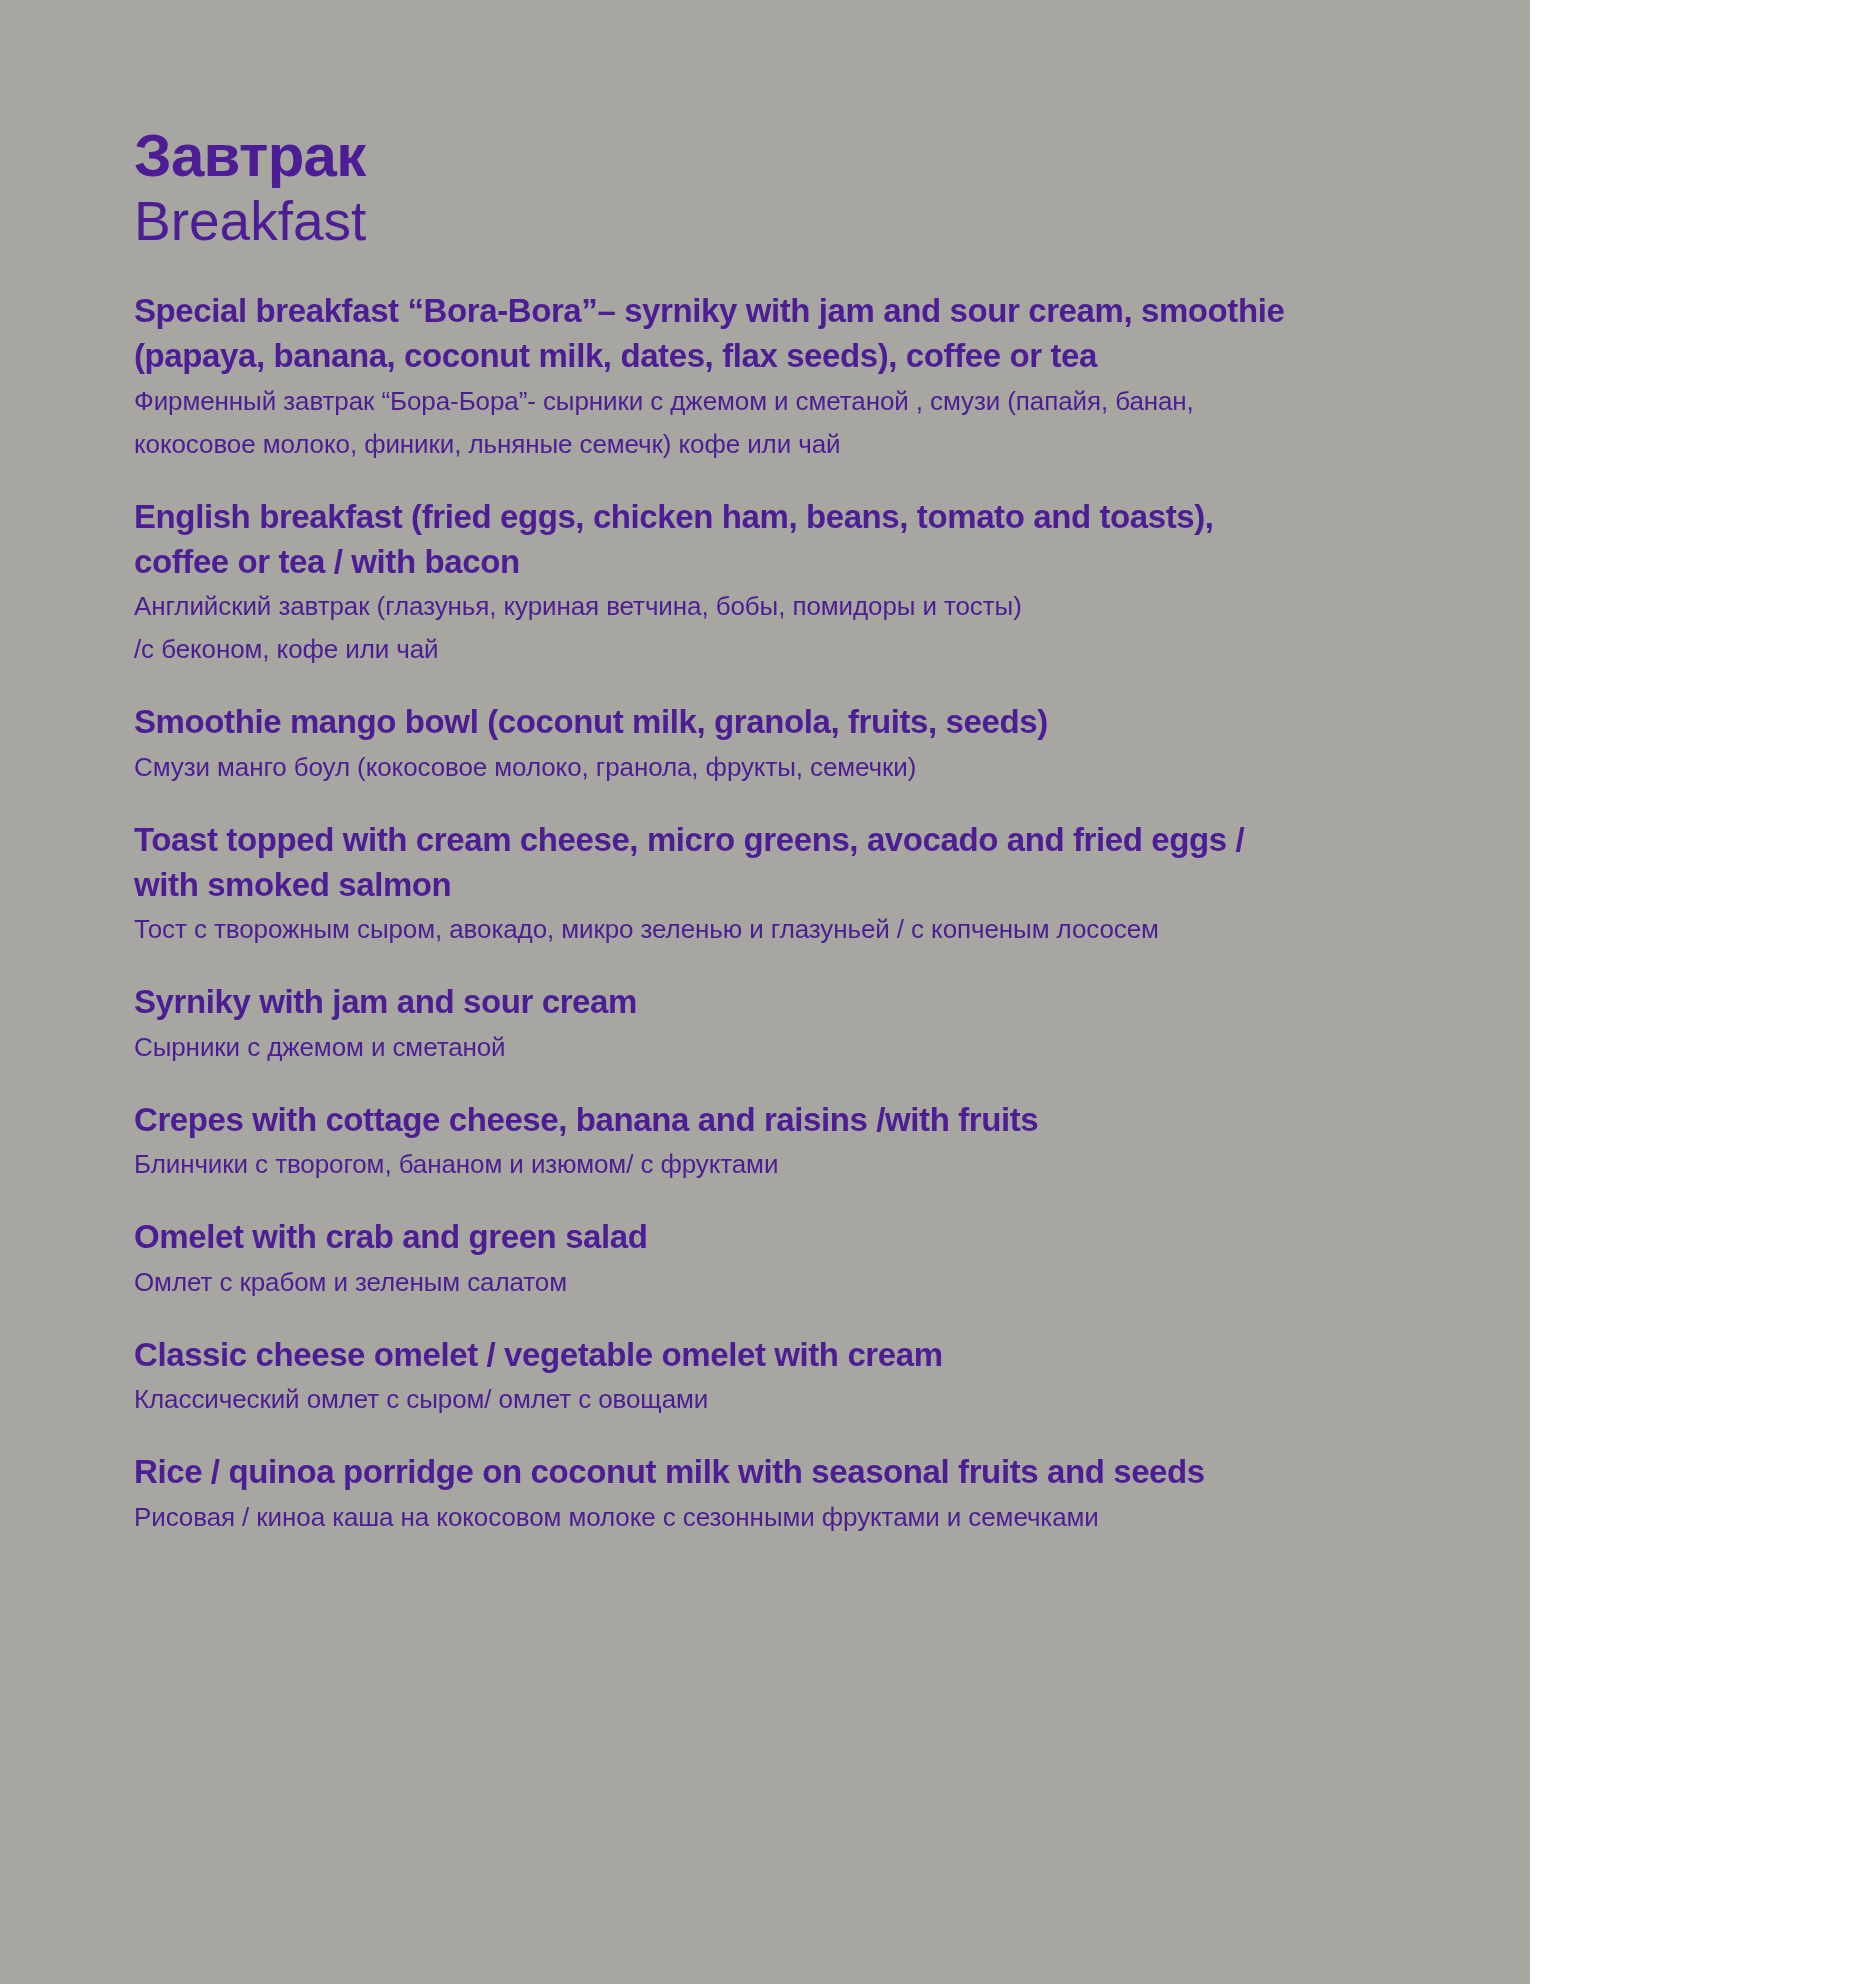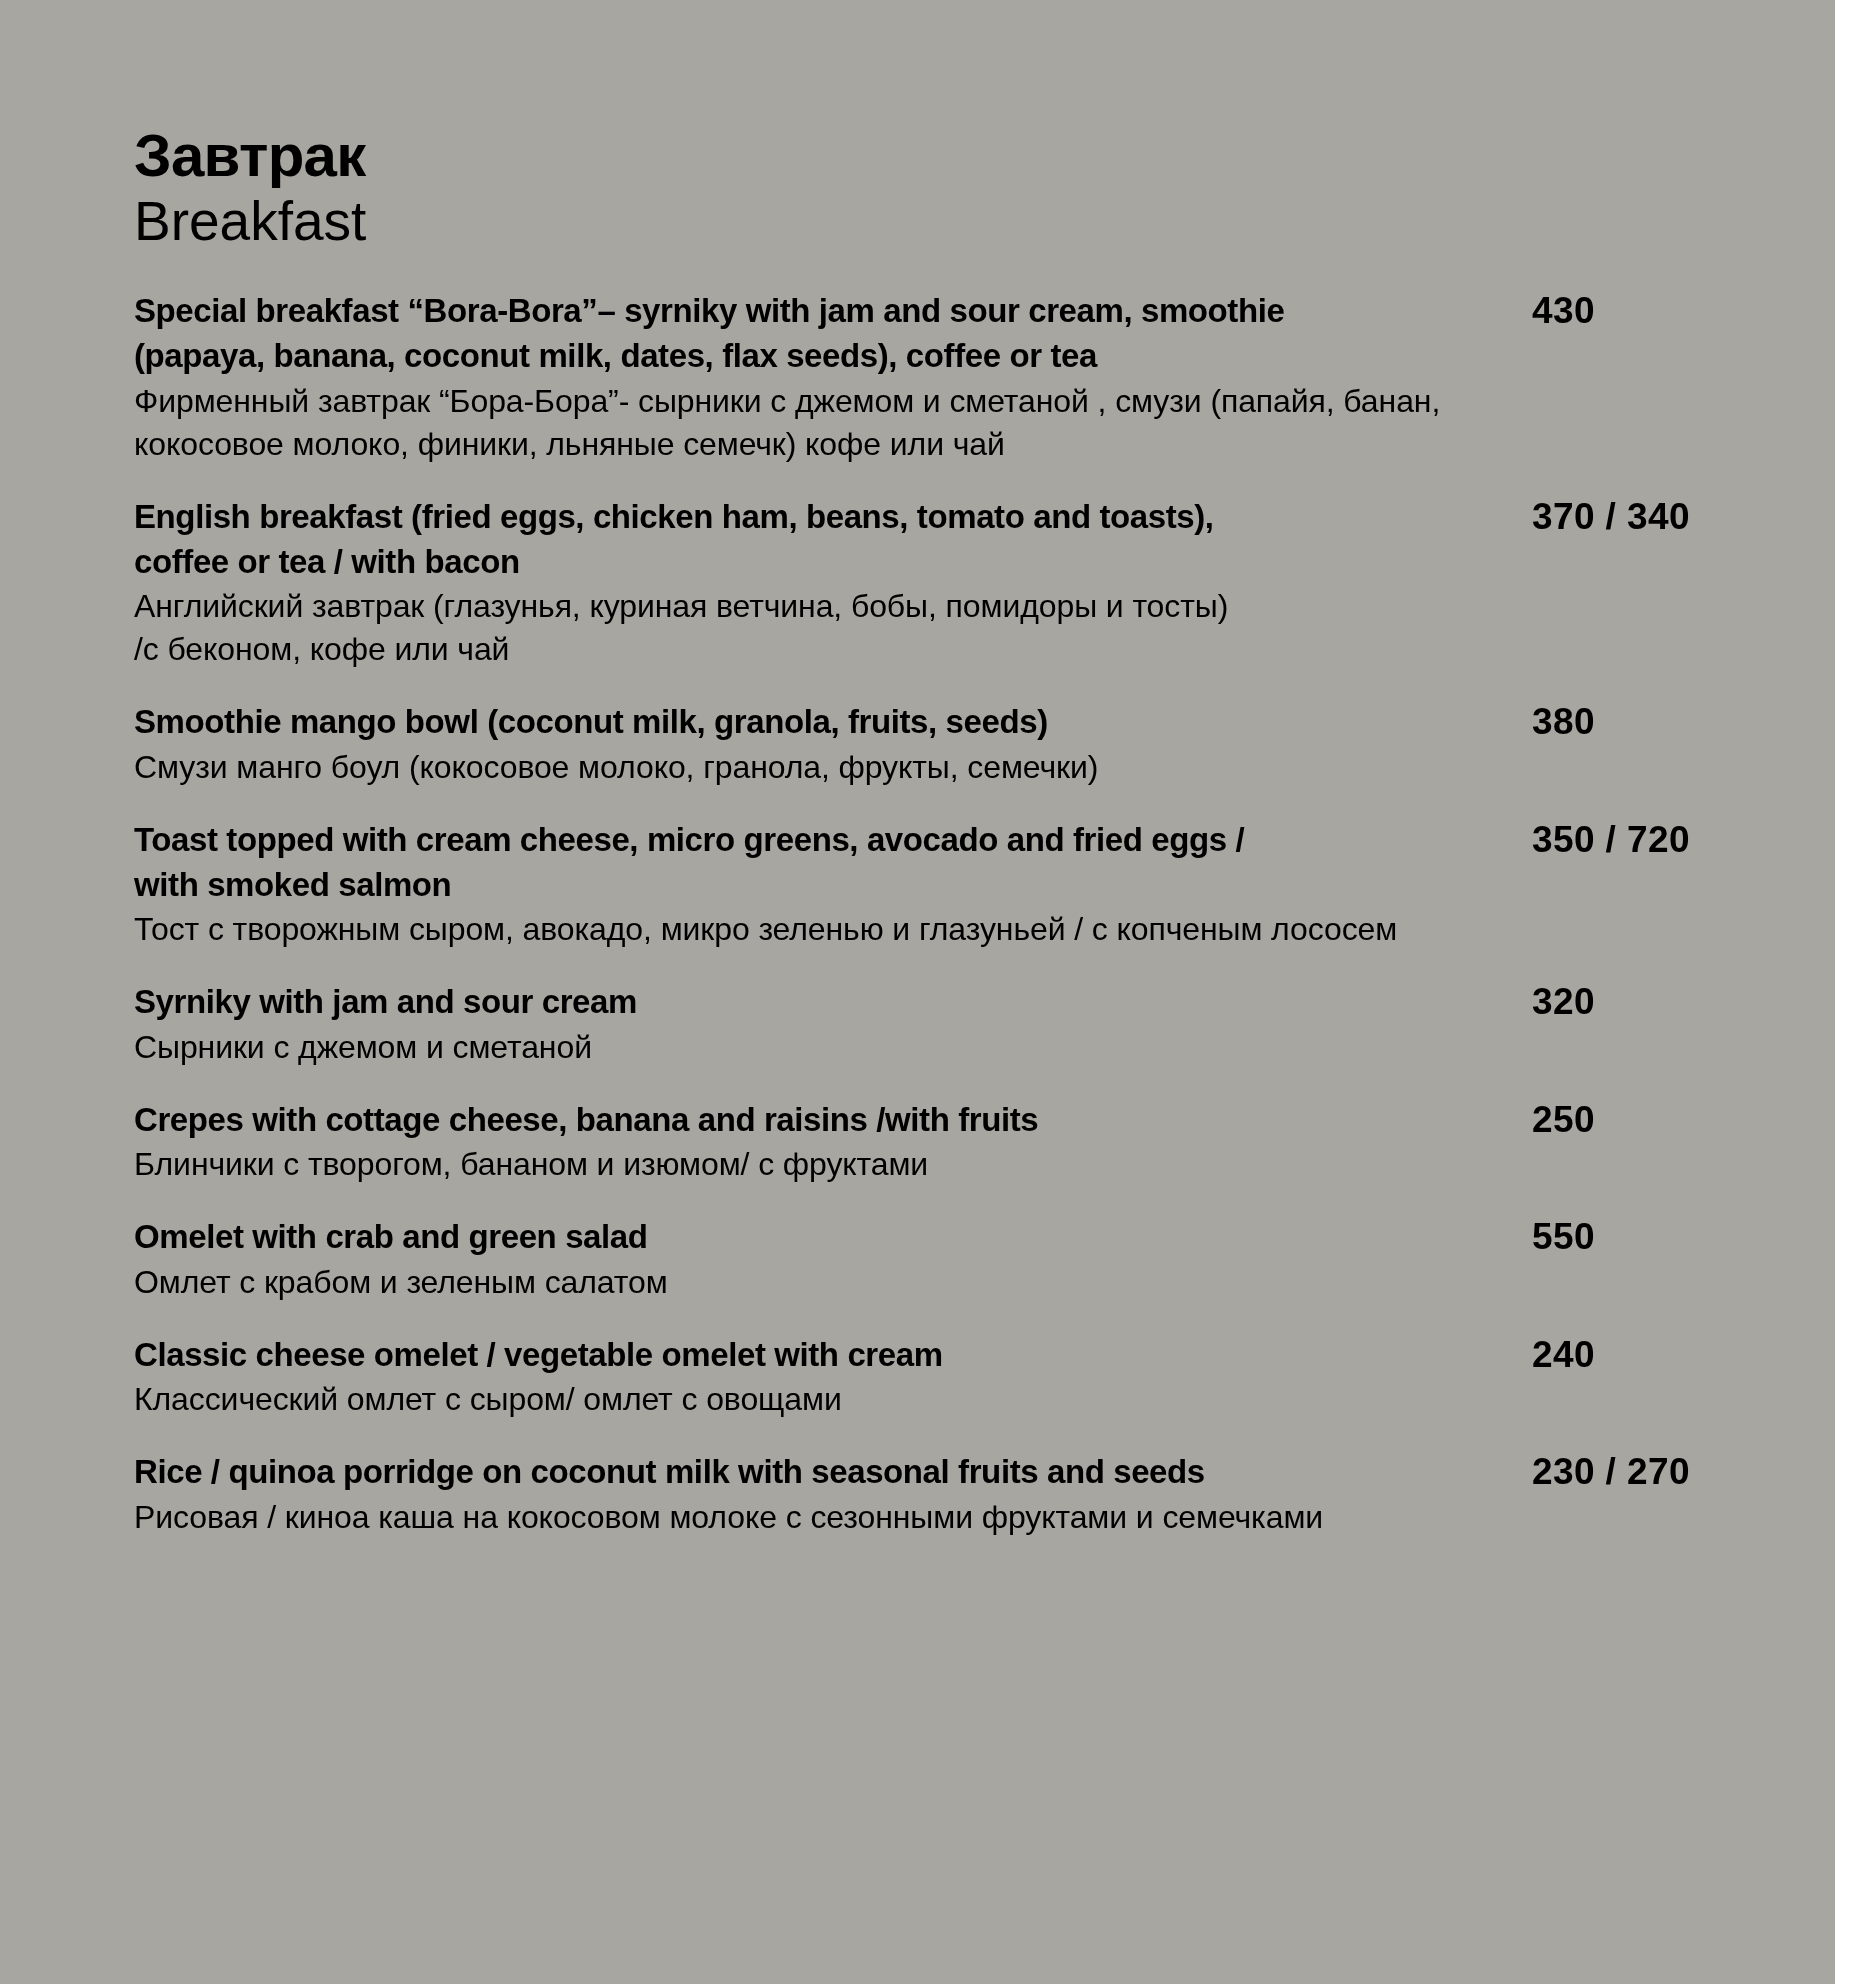--- a/index.html
+++ b/index.html
@@ -1,24 +1,24 @@
 <!DOCTYPE html>
 <html style="font-size:12px"><head>
 <meta charset="utf-8">
 <style>
   html, body {
     margin: 0;
     padding: 0;
   }
   .page {
     position: relative;
-    width: 1835px;
+    width: 1530px;
     height: 1985px;
     background: #a7a6a0;
-    color: #000000;
+    color: #4c1d95;
     font-family: "Liberation Sans", sans-serif;
     overflow: hidden;
   }
   .header {
     position: absolute;
     left: 134px;
     top: 0;
   }
   .title-ru {
     position: absolute;
@@ -52,21 +52,21 @@
   }
   .item-name {
     font-size: 33px;
     line-height: 45px;
     font-weight: 700;
     letter-spacing: -0.4px;
     white-space: pre-line;
     max-width: 1390px;
   }
   .item-desc {
-    font-size: 32px;
+    font-size: 26px;
     line-height: 43px;
     font-weight: 400;
     letter-spacing: -0.1px;
     white-space: pre-line;
     max-width: 1390px;
     margin-top: 1.5px;
   }
   .item-price {
     position: absolute;
     left: 1398px;

